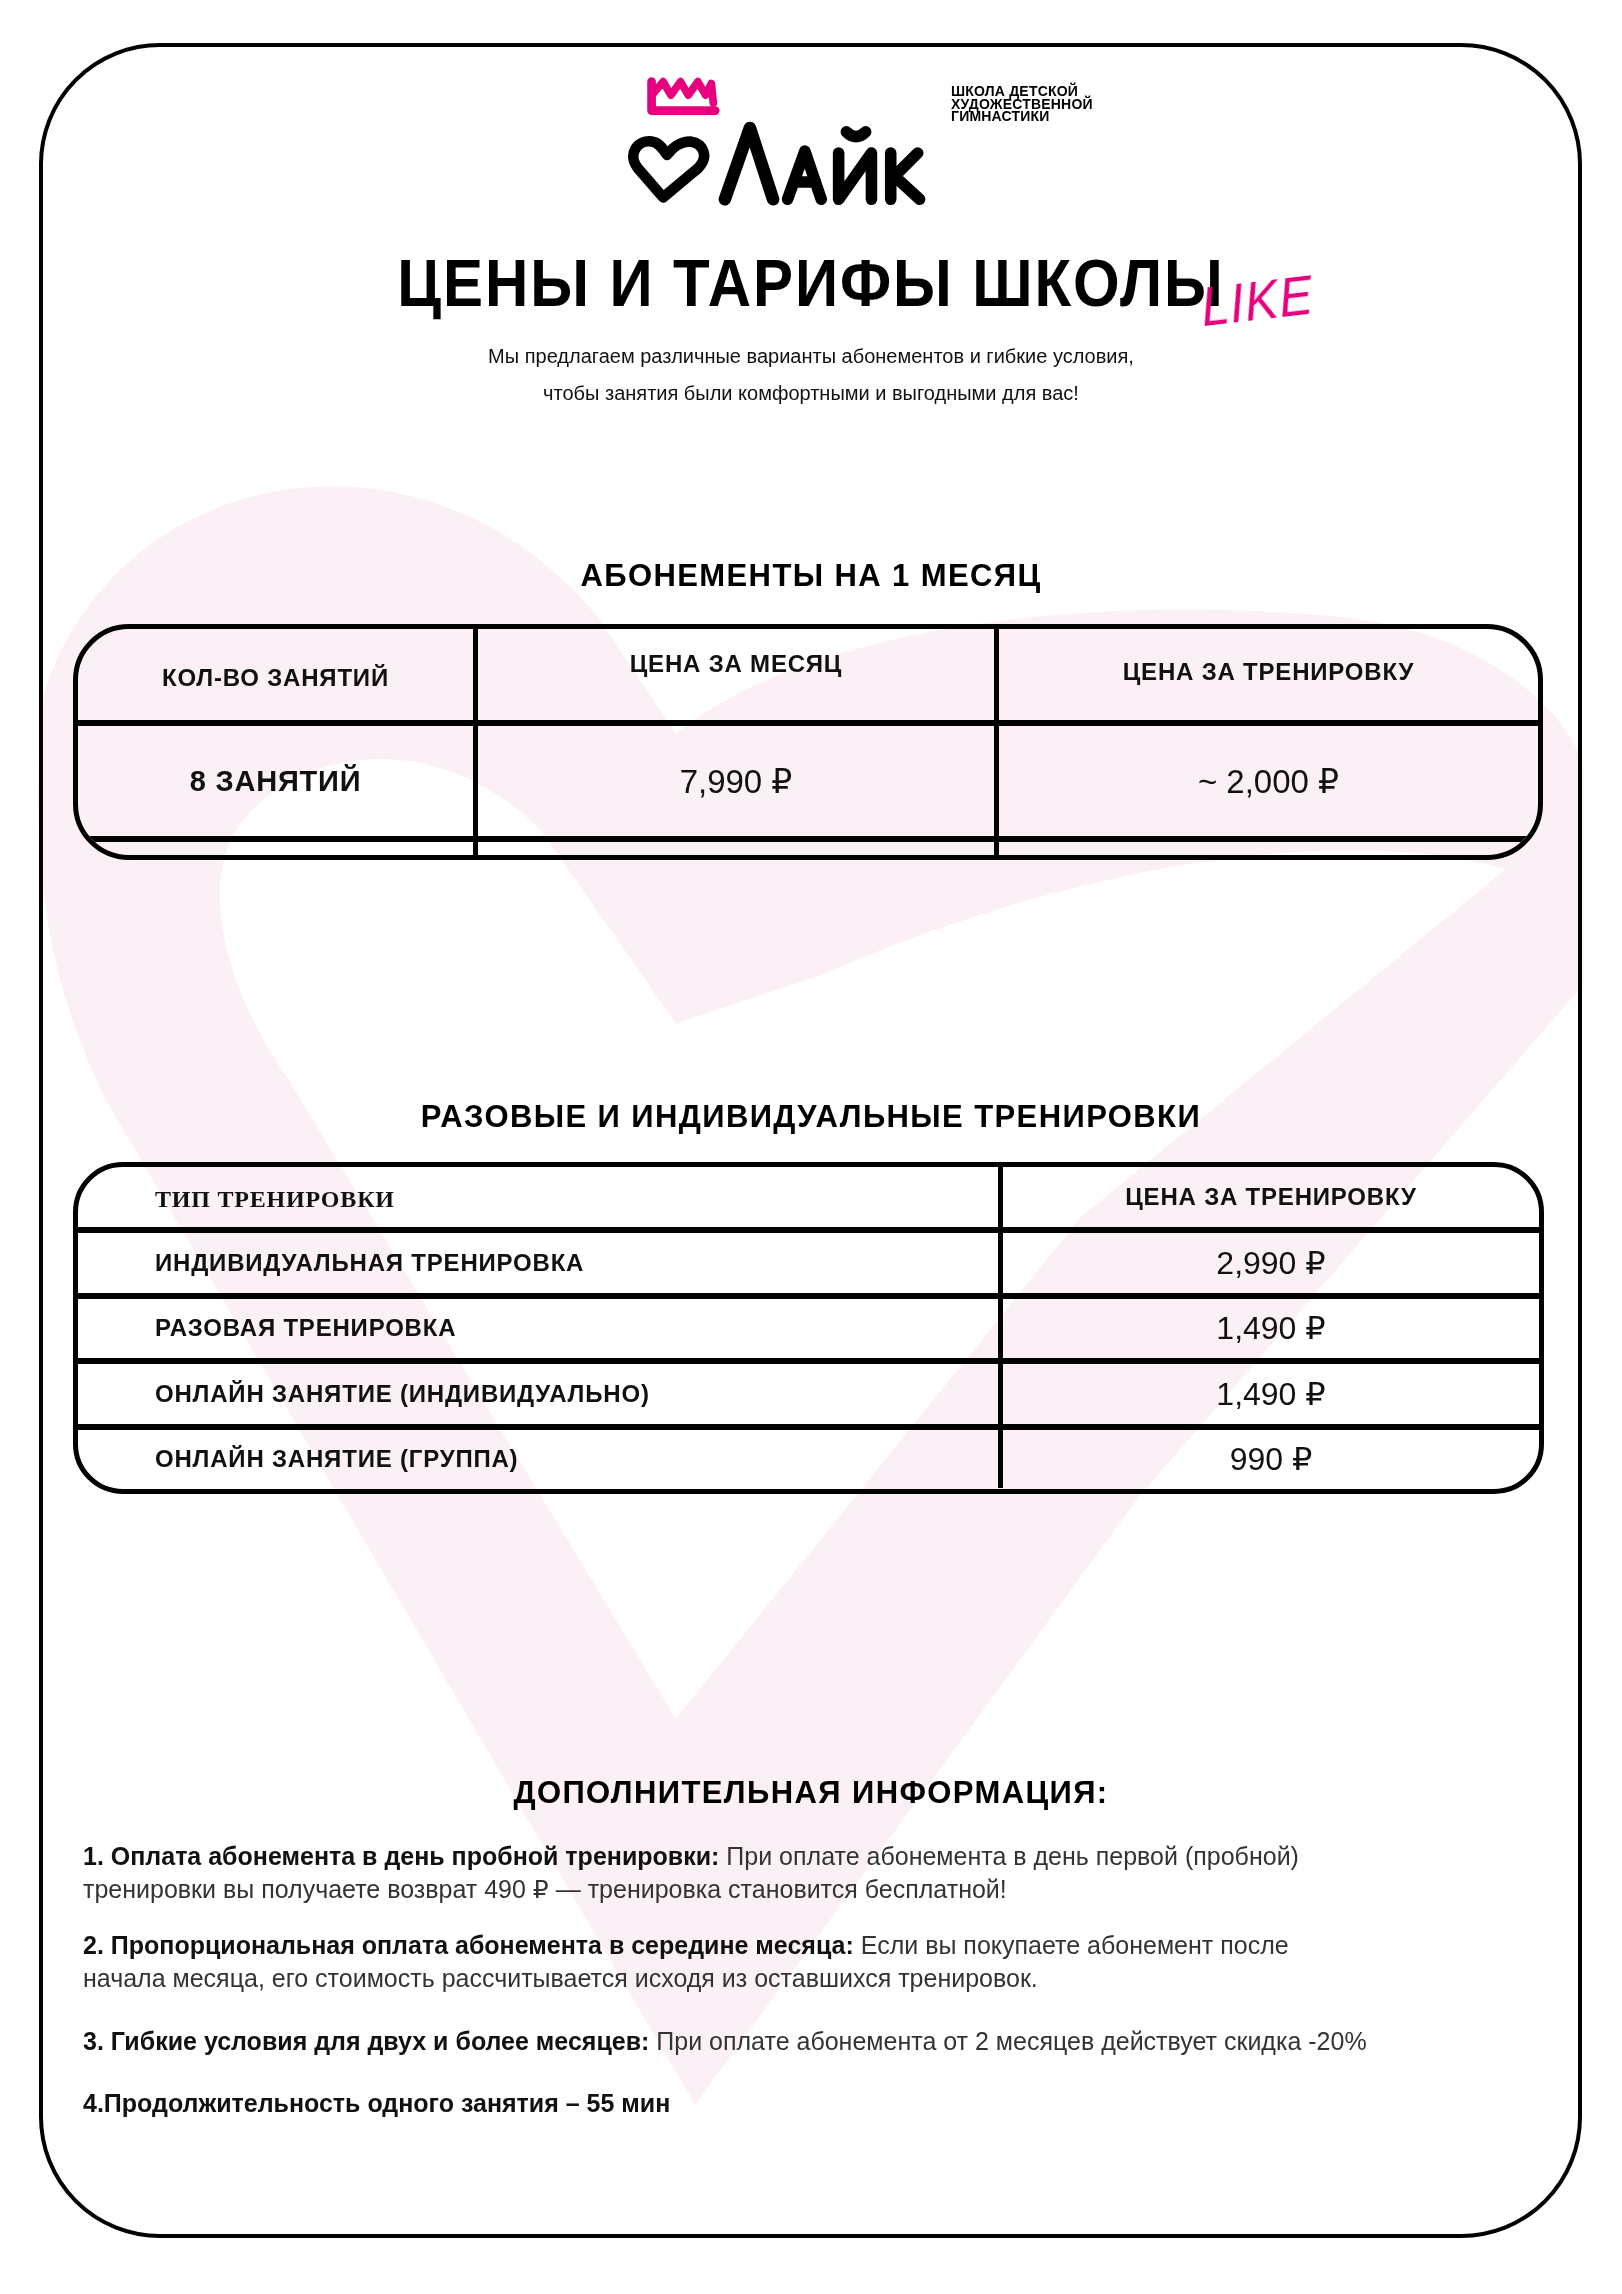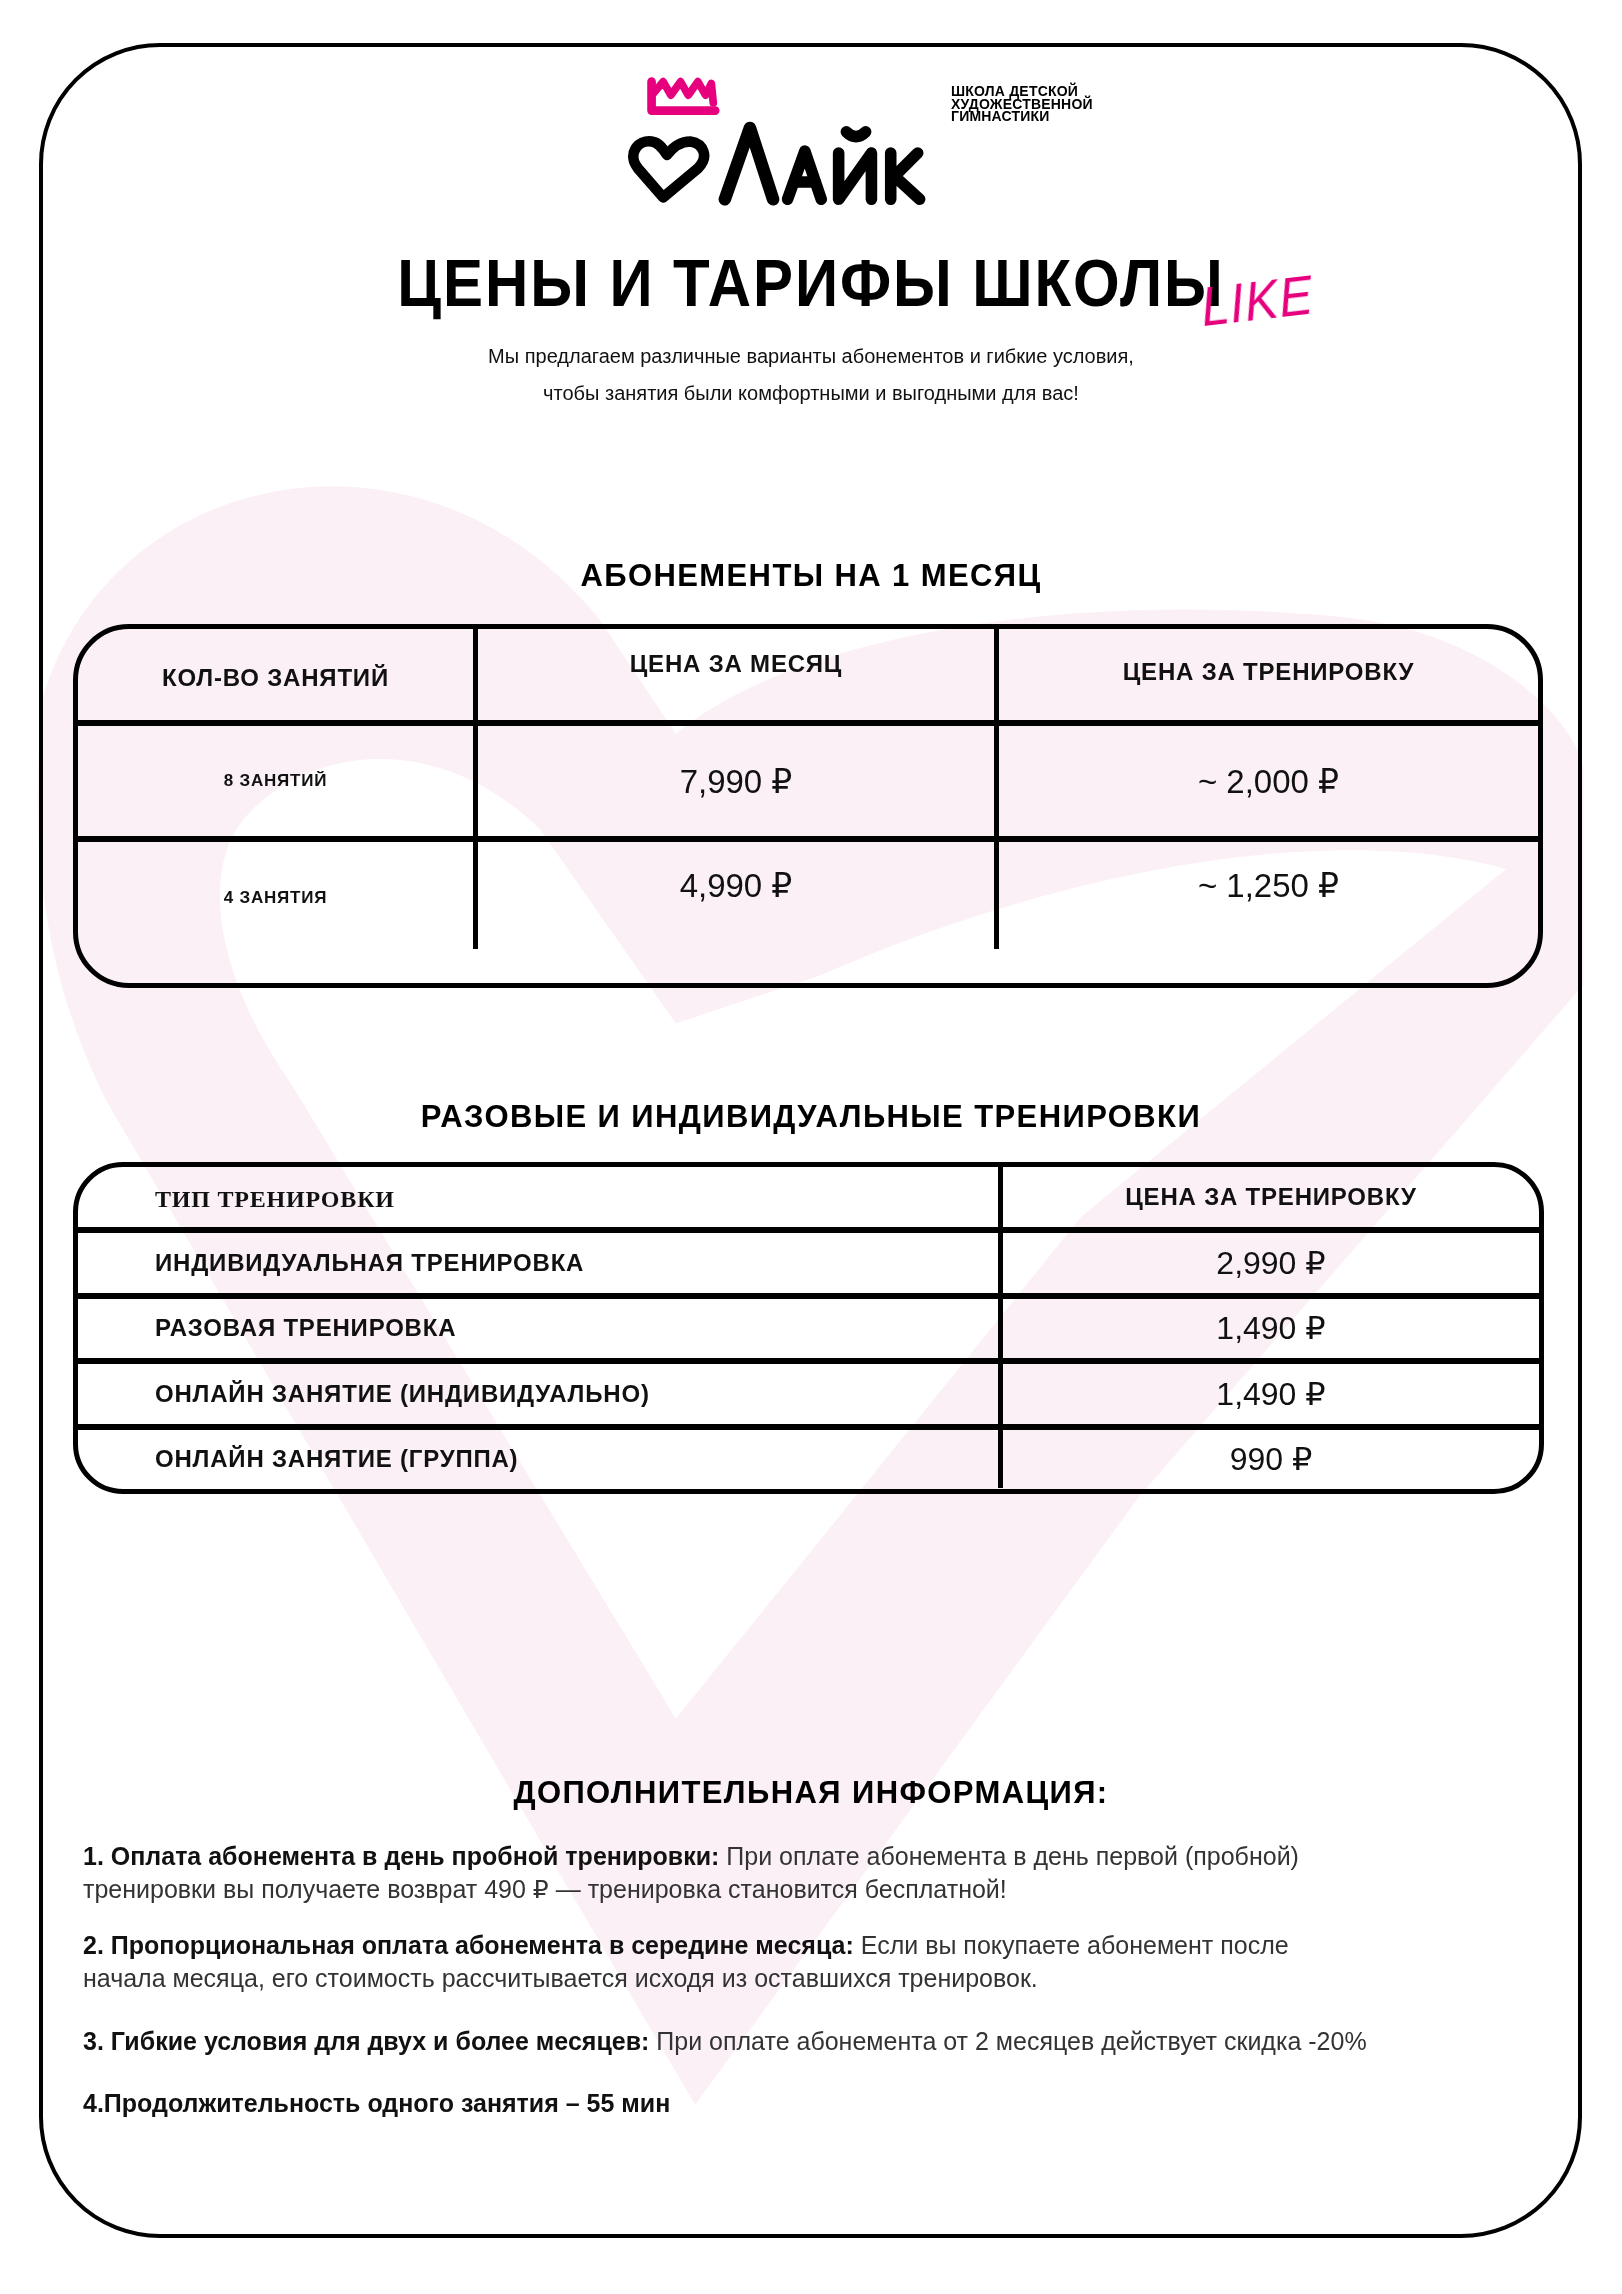--- a/index.html
+++ b/index.html
@@ -39,27 +39,27 @@
   }
 
   
   .section-title {
     position: absolute; left: 0; width: 1622px; text-align: center;
     font-size: 31px; font-weight: 700; letter-spacing: 1.4px; color: #000;
   }
 
   
   .t1 {
-    position: absolute; left: 73px; top: 624px; width: 1470px; height: 364px;
+    position: absolute; left: 73px; top: 624px; width: 1470px; height: 236px;
     border: 5.8px solid #000; border-radius: 56px; box-sizing: border-box; overflow: hidden; text-align: right;
   }
   .t1 .row { position: absolute; left: 0; width: 100%; display: flex; }
   .t1 .cell {
     display: flex; align-items: center; justify-content: center; box-sizing: border-box;
-    font-size: 17px; color: #111;
+    font-size: 29px; color: #111;
   }
   .t1 .c1 { width: 400px; border-right: 5.8px solid #000; }
   .t1 .c2 { width: 521px; border-right: 5.8px solid #000; }
   .t1 .c3 { flex: 1; }
   .t1 .hdr .cell { font-weight: 700; font-size: 24px; letter-spacing: 0.8px; }
   .t1 .lbl { font-weight: 700; letter-spacing: 0.8px; }
   .t1 .price { font-size: 33px; font-weight: 400; }
   .hline { position: absolute; left: 0; width: 100%; height: 5.8px; background: #000; }
 
   

